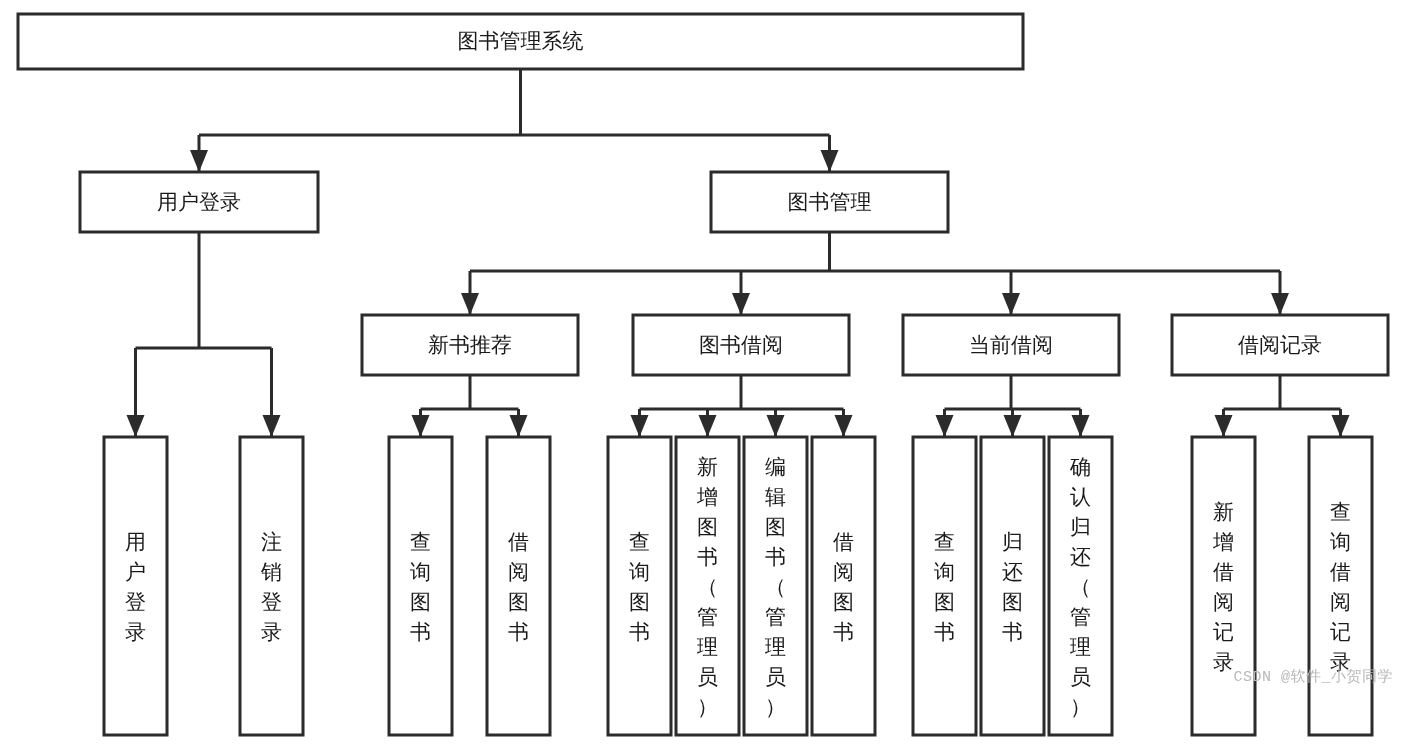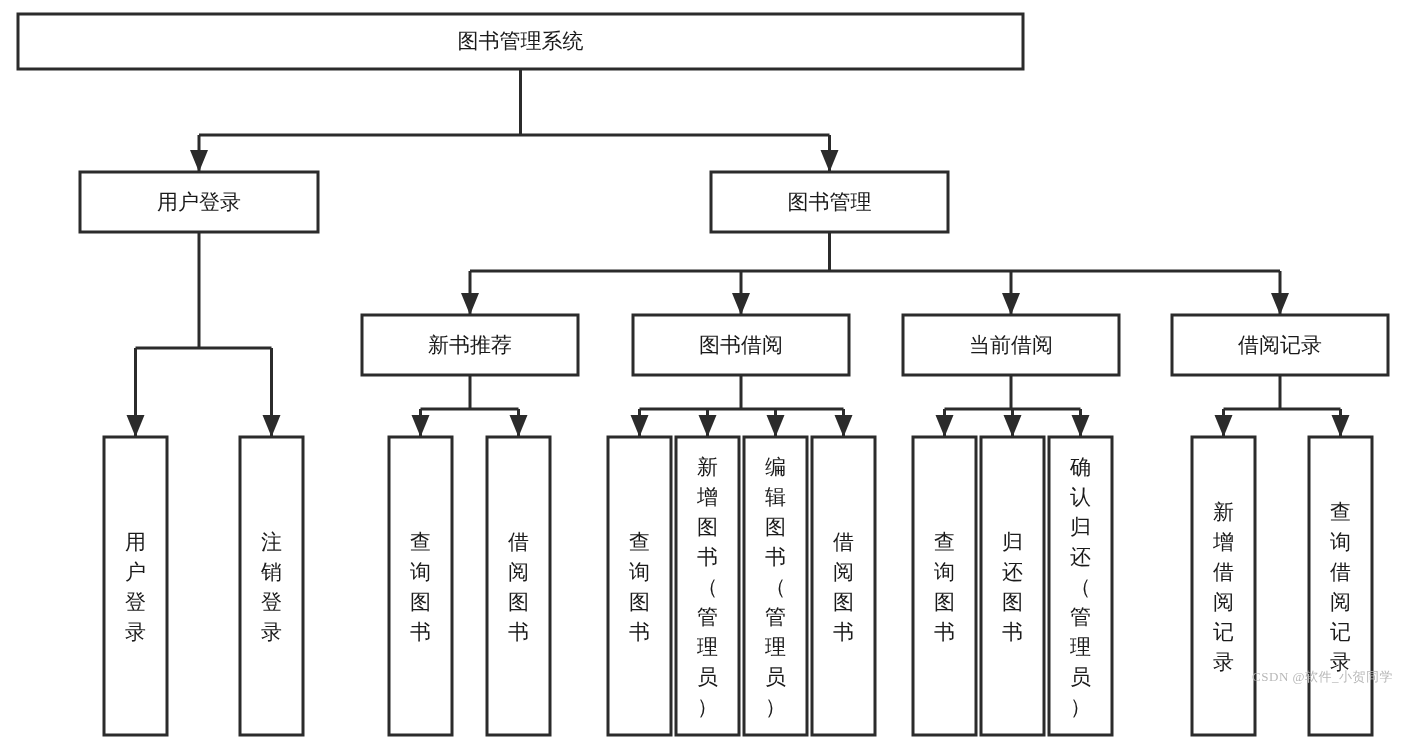--- a/index.html
+++ b/index.html
@@ -52,22 +52,22 @@
   .node-label-v {
     font-family: "Liberation Sans", "DejaVu Sans", sans-serif;
     font-size: 21px;
     fill: #1a1a1a;
     text-anchor: middle;
   }
   .watermark {
     position: absolute;
     right: 12px;
     bottom: 6px;
-    font-family: Liberation Serif, serif;
-    font-size: 13px;
+    font-family: Liberation Mono, monospace;
+    font-size: 15px;
     color: #b8b8b8;
     white-space: nowrap;
     letter-spacing: 0.5px;
   }
 </style>
 </head>
 <body>
 
 <div id="diagram-root">
 

